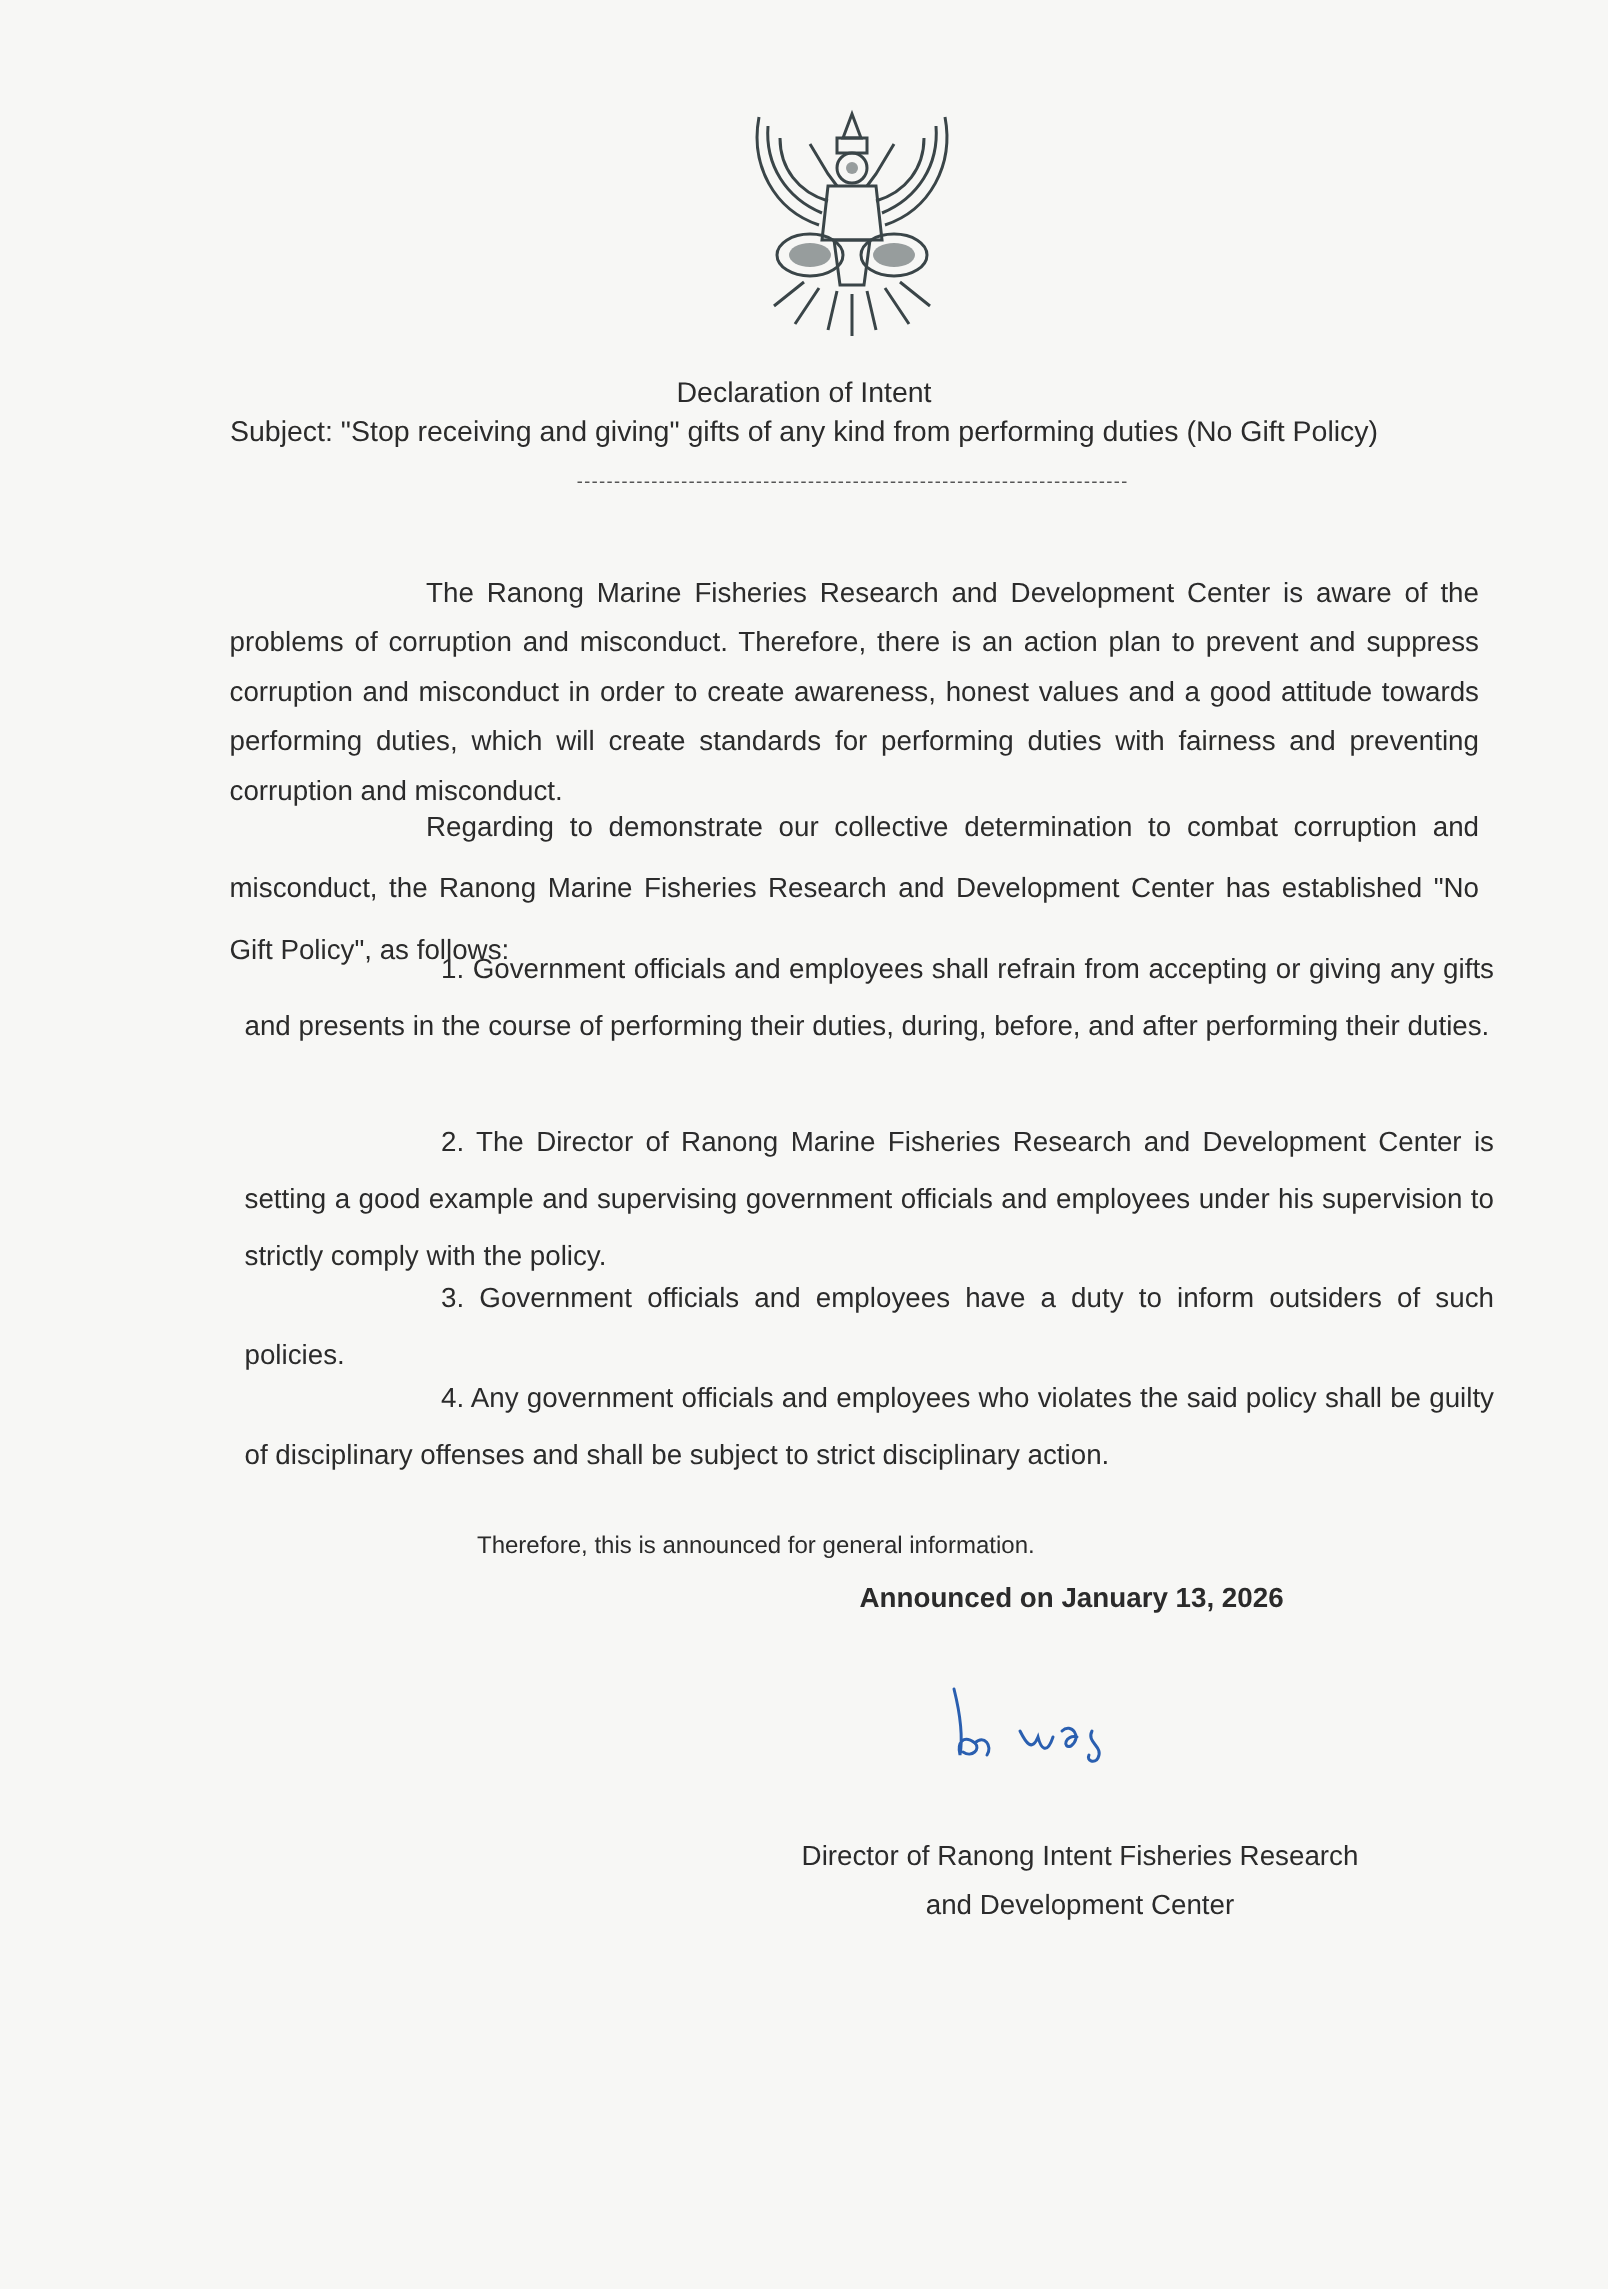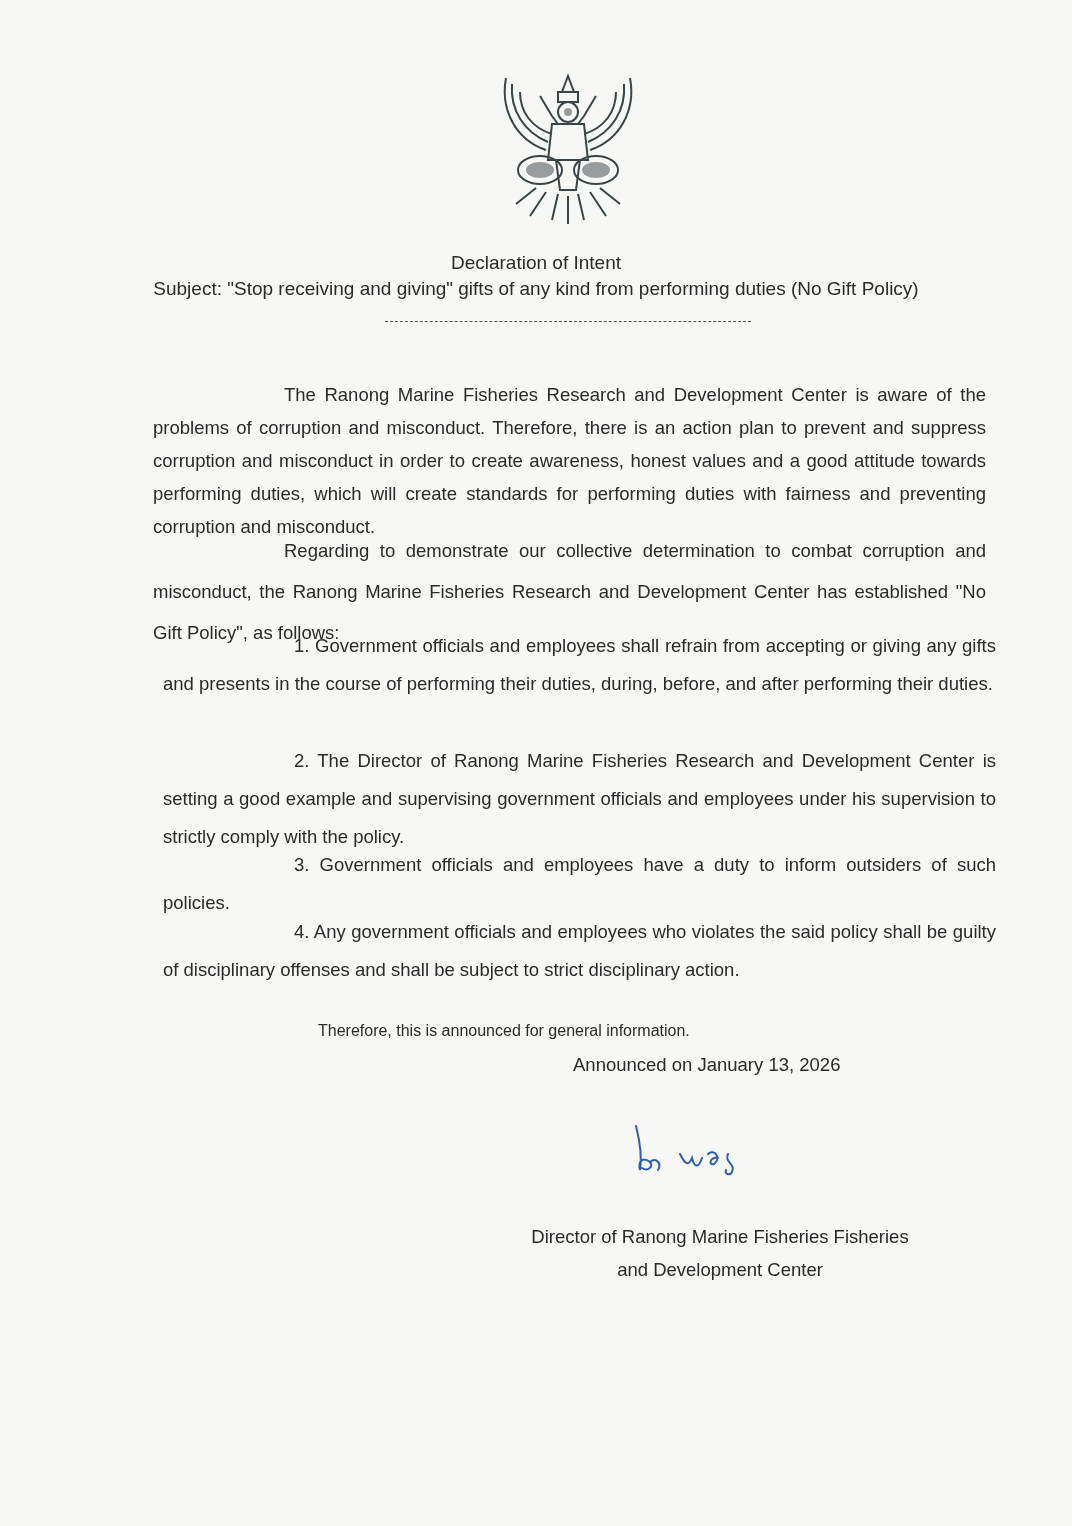--- a/index.html
+++ b/index.html
@@ -21,21 +21,21 @@
     }
     .para .indent { display: inline-block; width: 131px; }
     .p1 { top: 354px; line-height: 33px; margin-top: 24px; }
     .p2 { top: 530px; line-height: 41px; }
     .item { line-height: 38px; margin-left: 10px; }
     .i1 { top: 627px; }
     .i2 { top: 742px; }
     .i3 { top: 846px; }
     .i4 { top: 913px; }
     .closing { position: absolute; left: 299px; top: 1022px; font-size: 16px; margin-left: 19px; }
-    .announced { position: absolute; left: 573px; top: 1054px; font-size: 18.5px; }
+    .announced { position: absolute; left: 573px; top: 1054px; font-size: 18.5px; font-weight: bold; }
     .signature { position: absolute; left: 628px; top: 1118px; width: 130px; height: 60px; }
     .sig-block { position: absolute; left: 500px; width: 440px; text-align: center; font-size: 18.5px; }
     .s1 { top: 1193px; }
     .s2 { top: 1226px; }
     .s3 { top: 1259px; }
   </style>
 </head>
 <body>
 
 <div class="page">
@@ -84,15 +84,15 @@
   <svg class="signature" viewBox="0 0 130 60">
     <g fill="none" stroke="#2a5fb0" stroke-width="2" stroke-linecap="round">
       <path d="M8 8 C12 24 14 40 12 52 C10 44 14 38 22 44 C26 48 20 54 14 50"></path>
       <path d="M22 44 C28 38 34 46 30 52"></path>
       <path d="M52 36 C56 44 60 50 64 40 C66 48 70 52 74 40"></path>
       <path d="M80 36 C86 30 94 40 86 46 C80 48 82 38 90 40"></path>
       <path d="M100 36 C96 44 108 46 104 54 C102 58 96 56 98 52"></path>
     </g>
   </svg>
 
-  <div class="sig-block s2">Director of Ranong Marine Fisheries Fisheries</div>
+  <div class="sig-block s2">Director of Ranong Intent Fisheries Research</div>
   <div class="sig-block s3">and Development Center</div>
 </div>
 
 </body></html>

